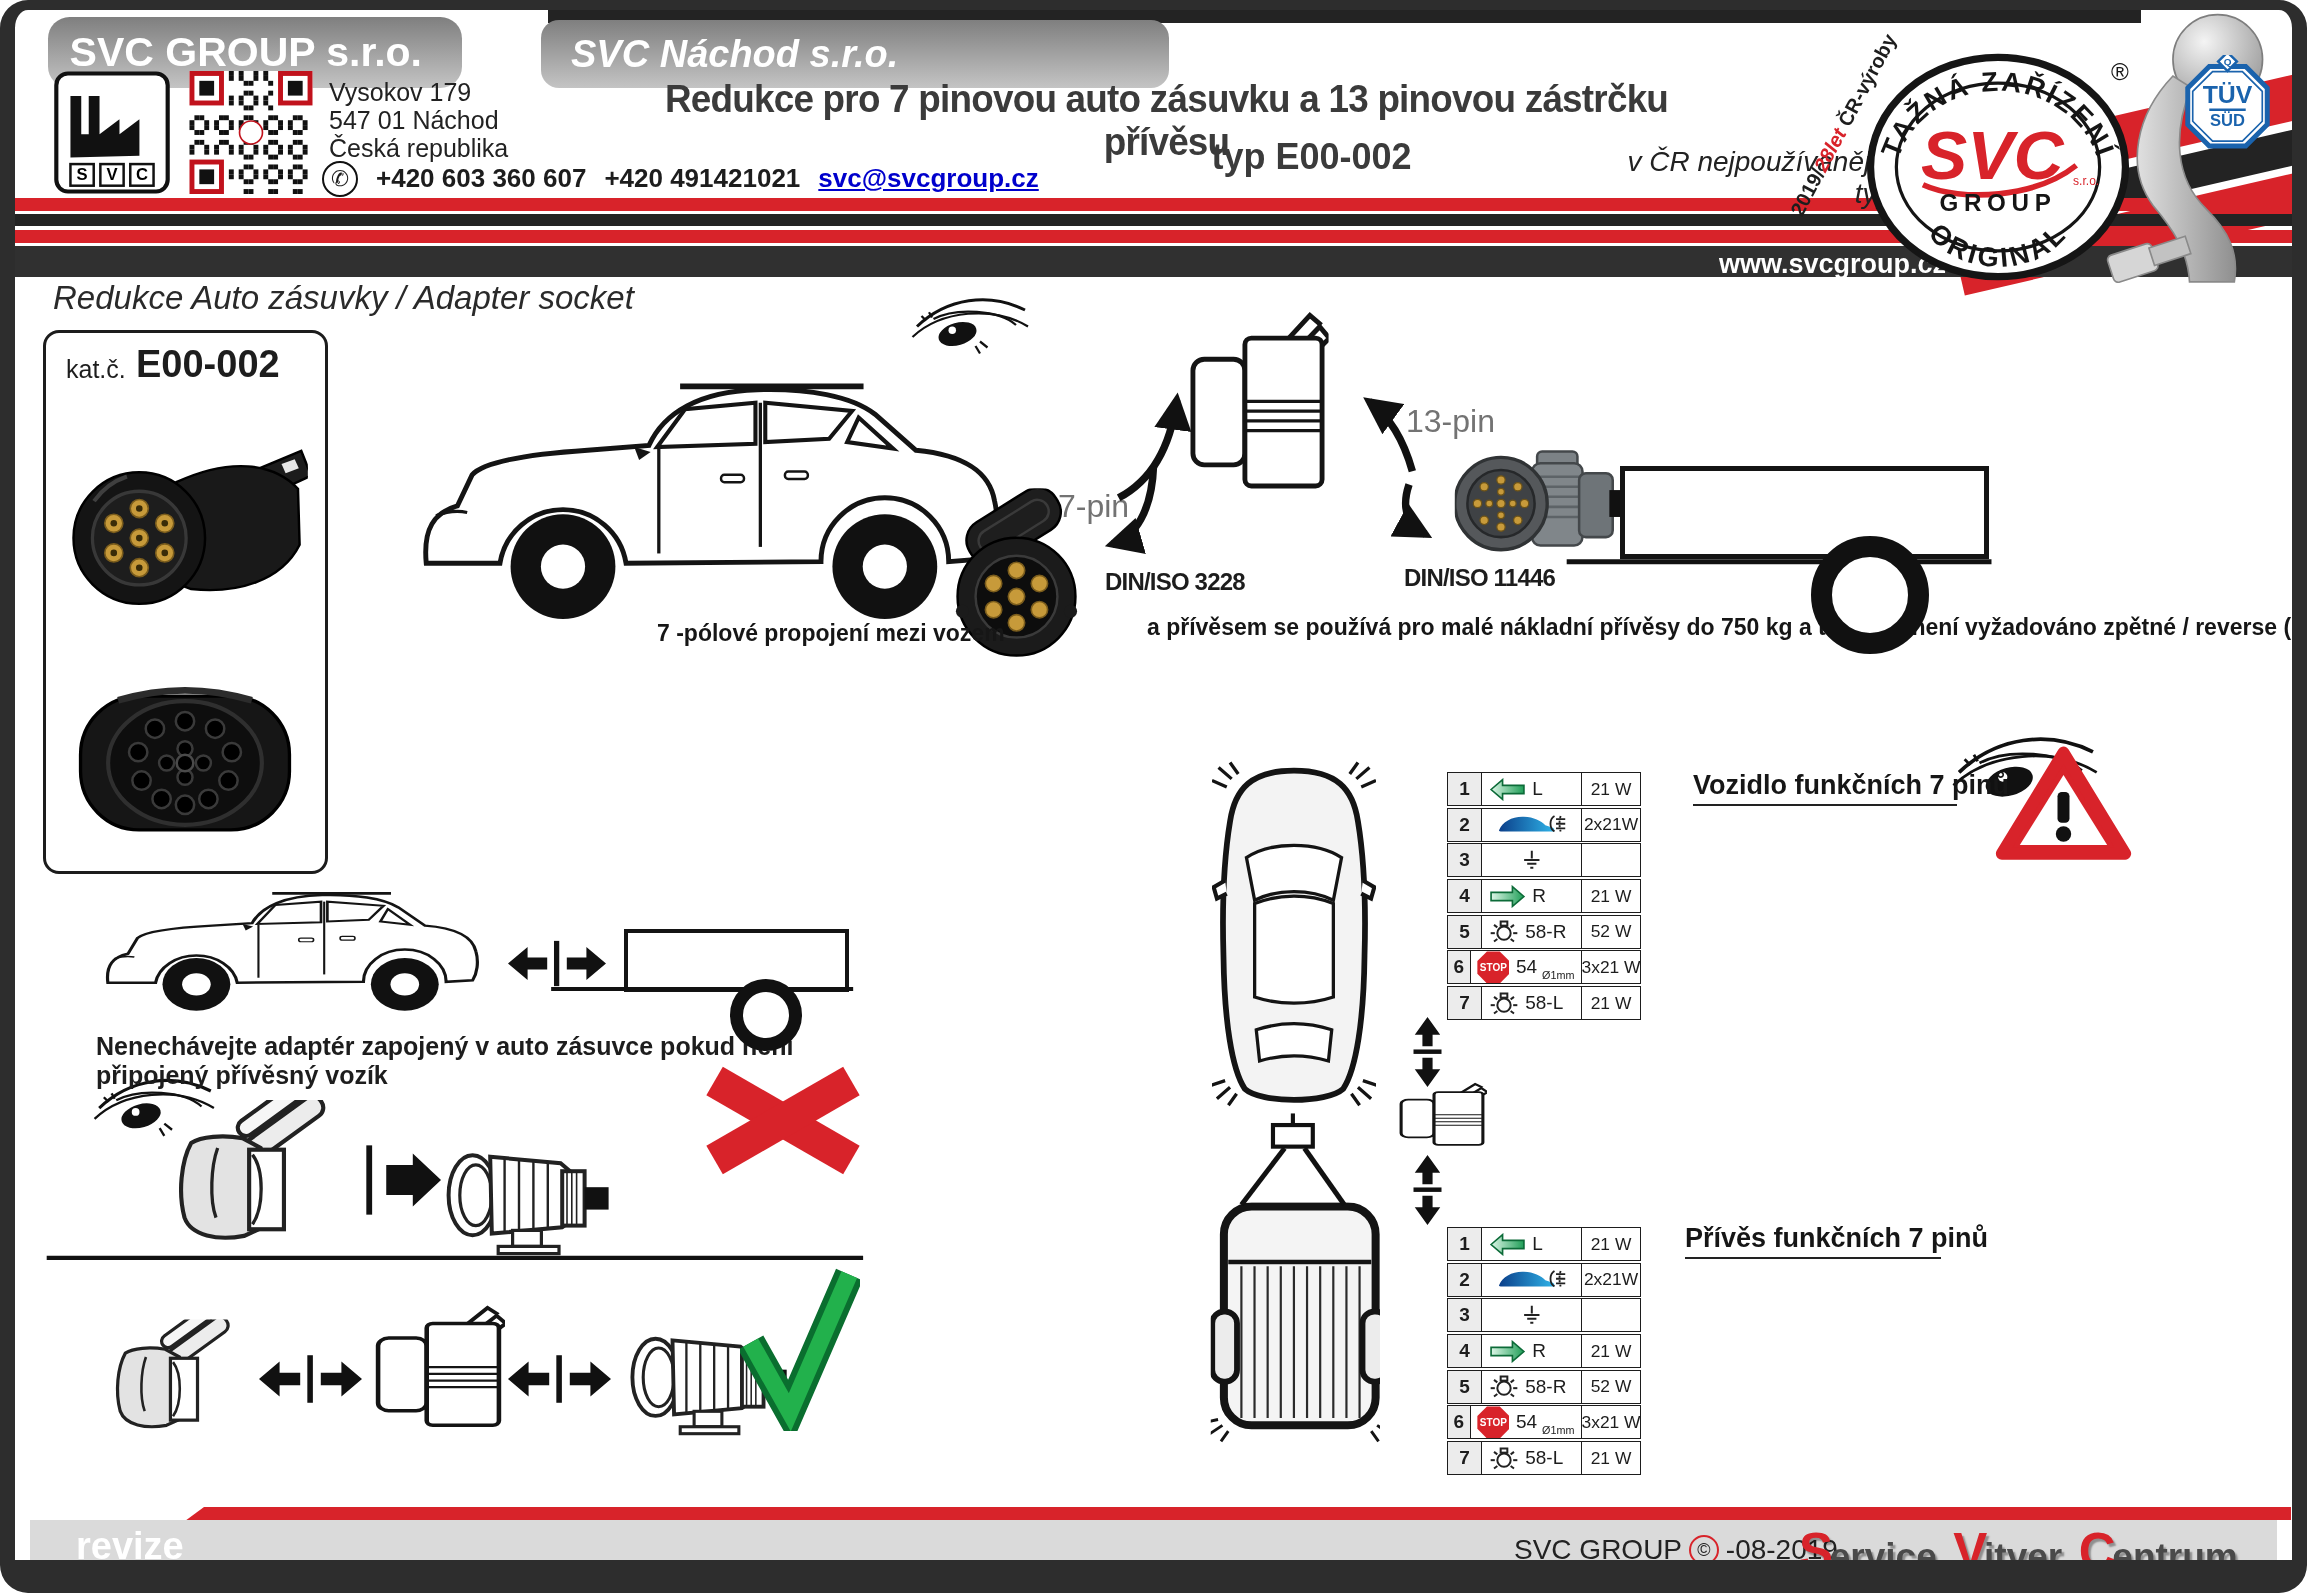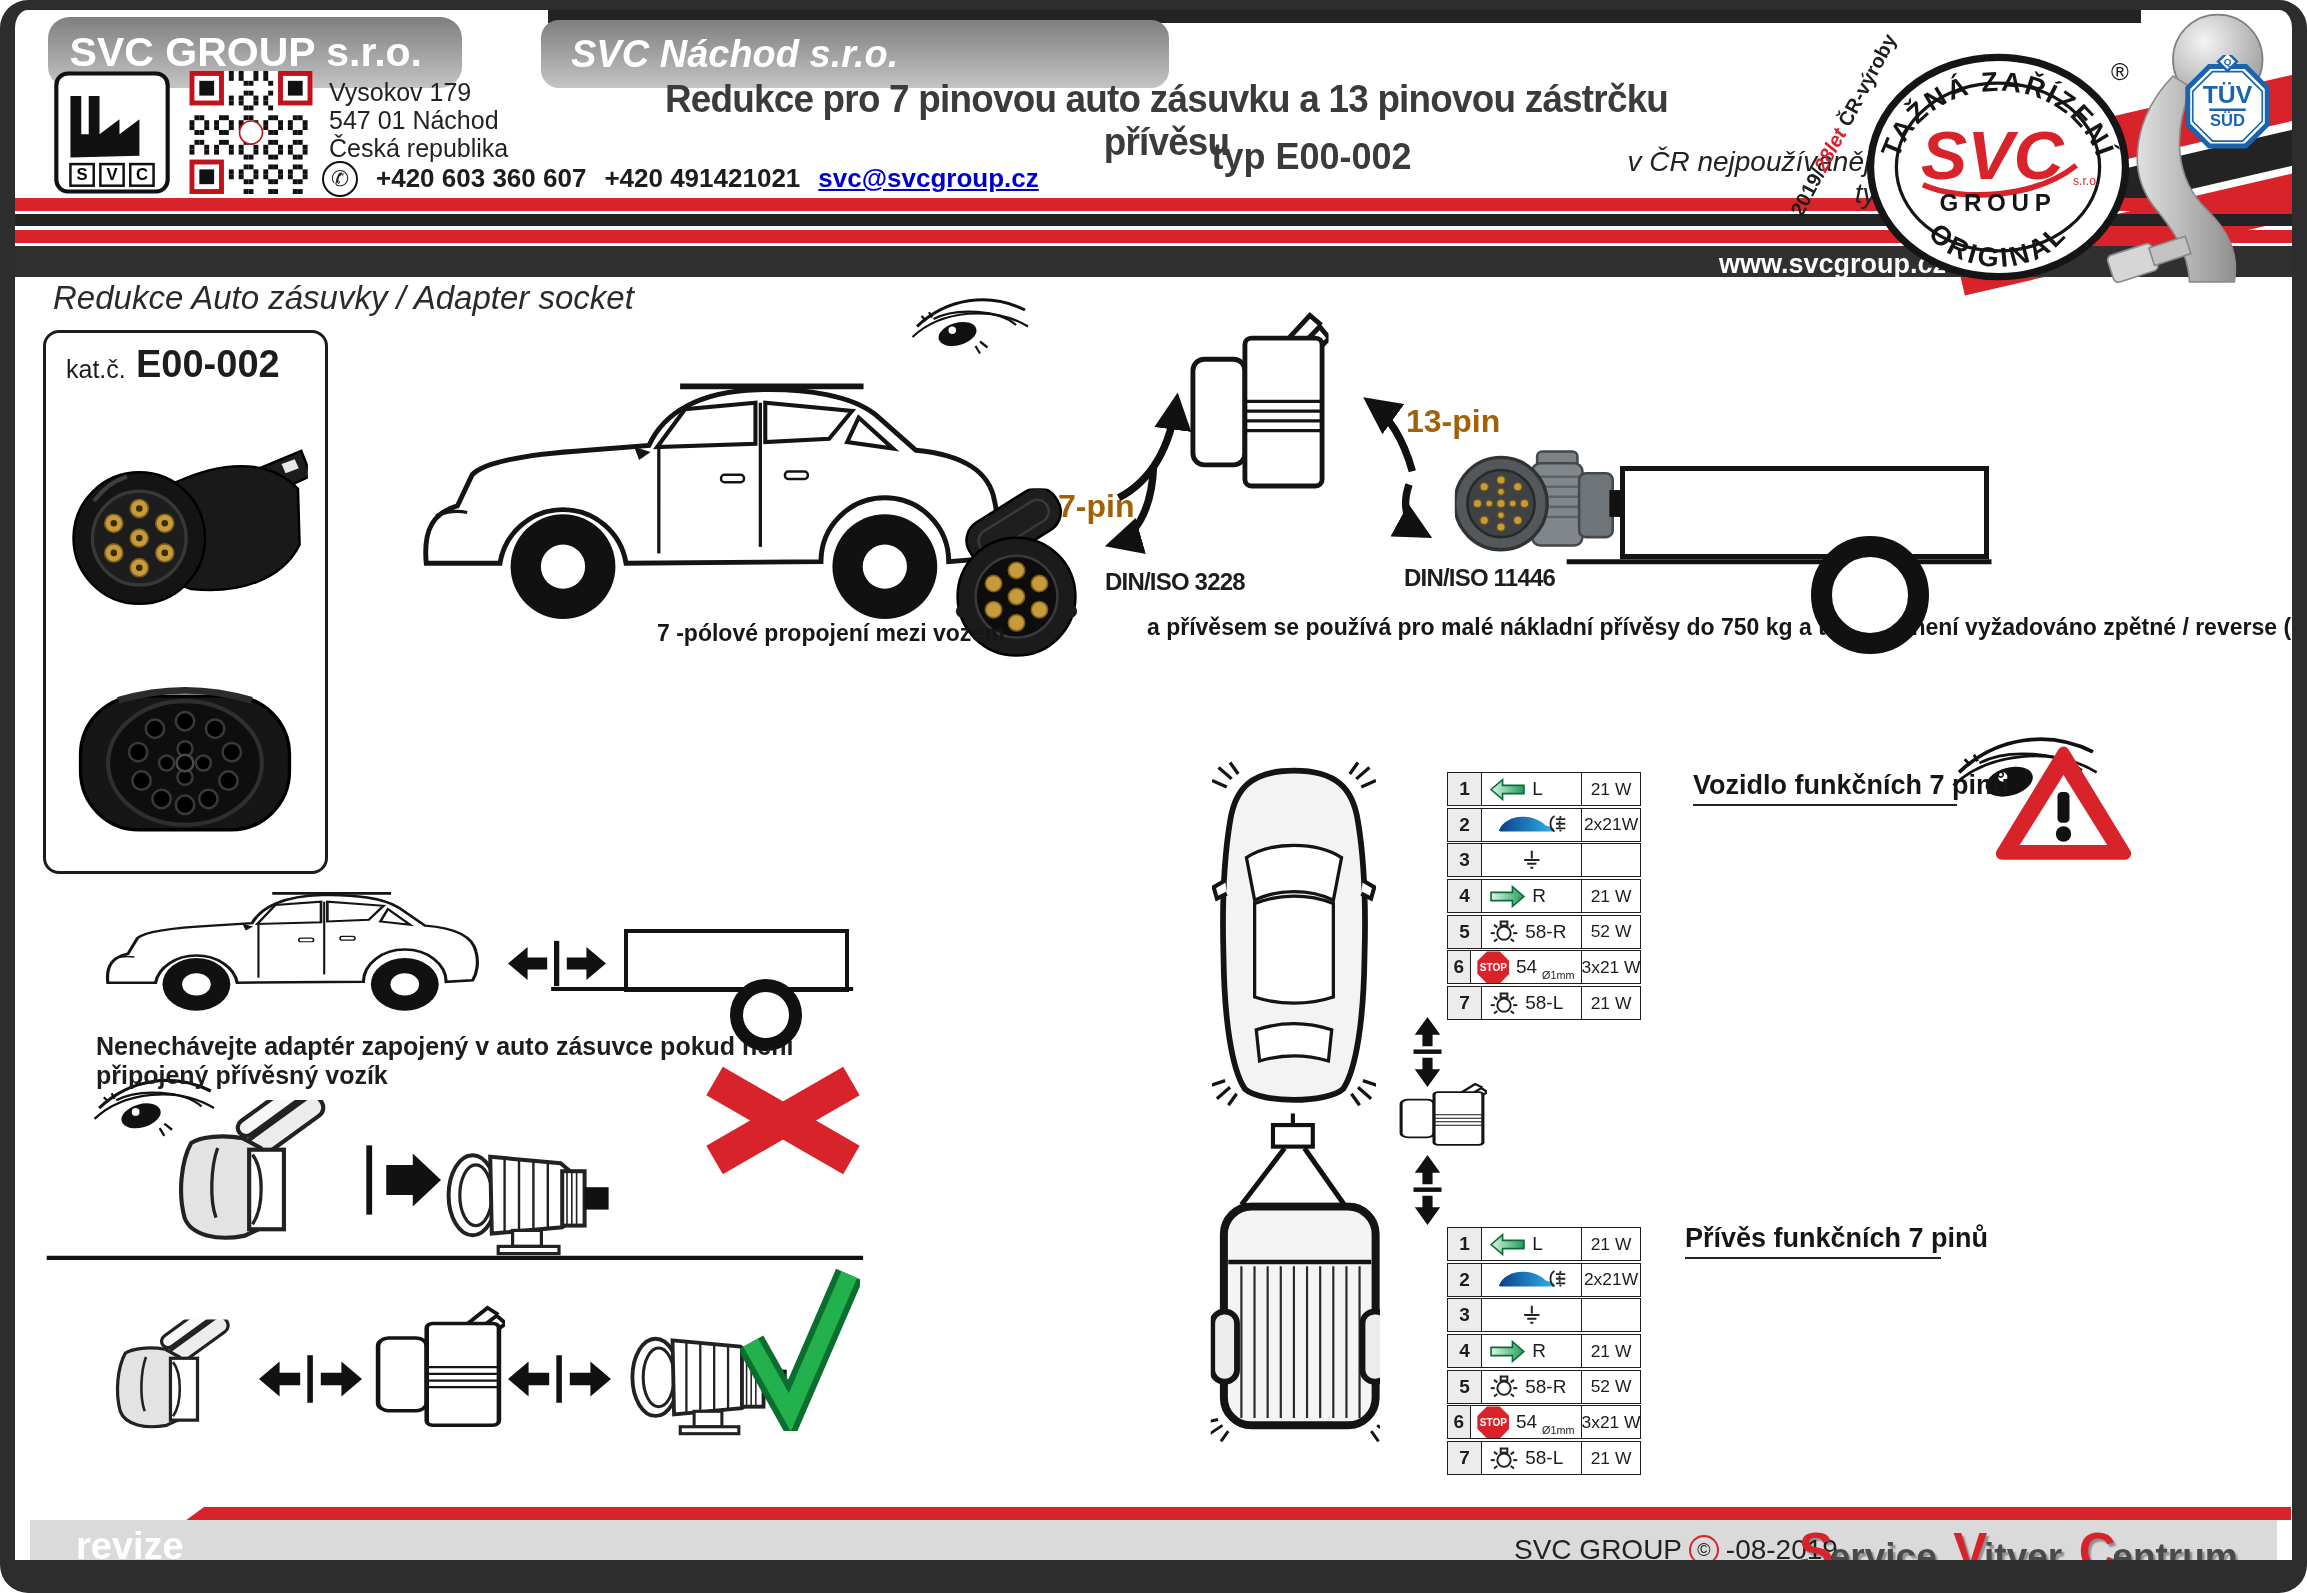--- a/index.html
+++ b/index.html
@@ -29,21 +29,21 @@
   .s1{top:198px;height:13.3px;}
   .s2{top:214px;height:12.4px;}
   .s3{top:230px;height:13.3px;}
   .s4{top:246px;height:31px;background:#303030;}
   .www{left:1719px;top:249px;font-size:27px;font-weight:bold;color:#fff;z-index:3;}
   
   .heading{left:53px;top:279px;width:830px;font-size:33px;font-style:italic;color:#2a2a2a;z-index:3;}
   .card{left:43px;top:330px;width:279px;height:538px;border:3.3px solid #1c1c1c;border-radius:16px;background:#fff;z-index:3;}
   .katlab{left:20px;top:21.6px;font-size:25px;}
   .katcode{left:90px;top:10px;font-size:38px;font-weight:bold;}
-  .lbl-bold{font-weight:bold;color:#a16207;z-index:5;text-align:center;}
+  .lbl-bold{font-weight:normal;color:#737373;z-index:5;text-align:center;}
   .pin7{left:1058px;top:488px;font-size:32px;}
   .pin13{left:1406px;top:403px;font-size:32px;}
   .din{font-size:24px;font-weight:bold;letter-spacing:-0.8px;z-index:5;}
   .din1{left:1105px;top:568px;}
   .din2{left:1404px;top:564px;}
   .cap{font-size:23px;font-weight:600;color:#161616;z-index:5;white-space:nowrap;}
   .capL{left:657px;top:620px;}
   .capR{left:1147px;top:614px;}
   .tbox{border:5px solid #141414;background:#fff;z-index:3;}
   .tbox1{left:1620px;top:466px;width:359px;height:83px;}

